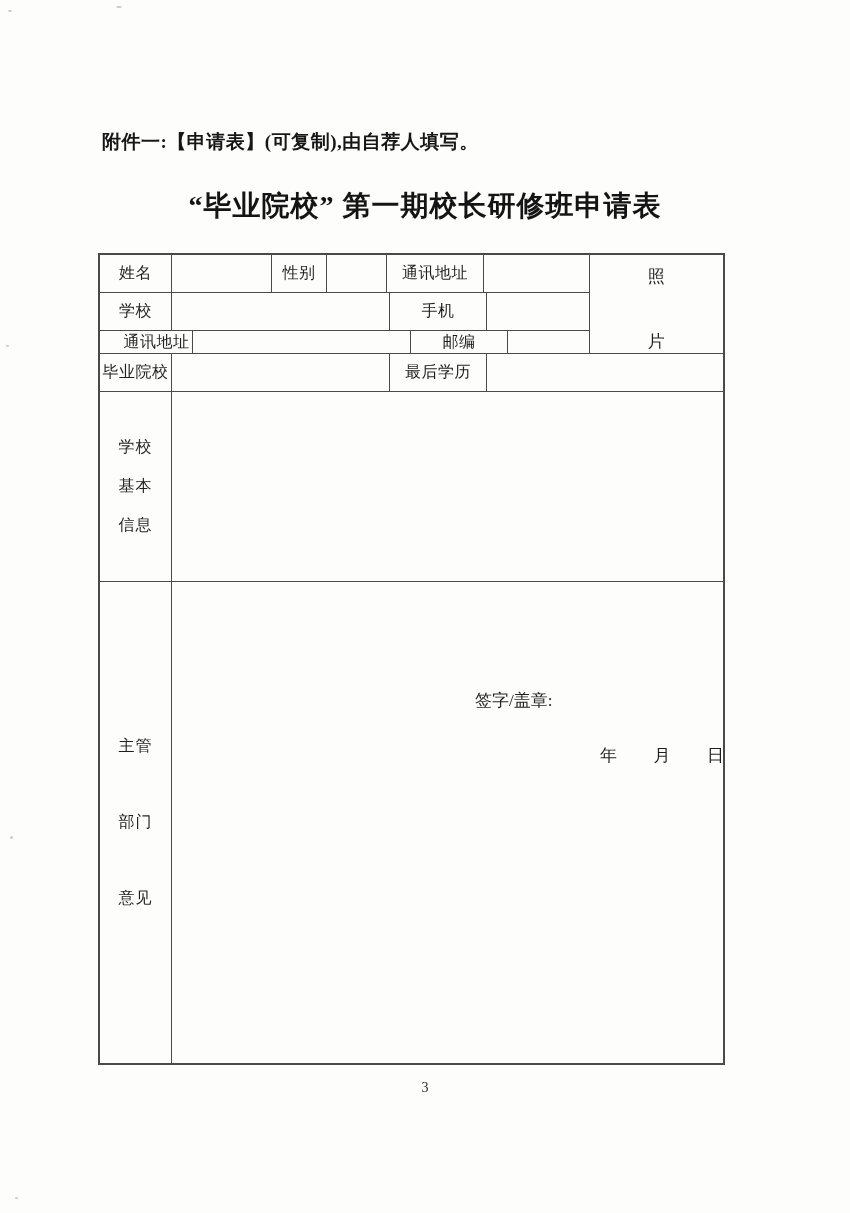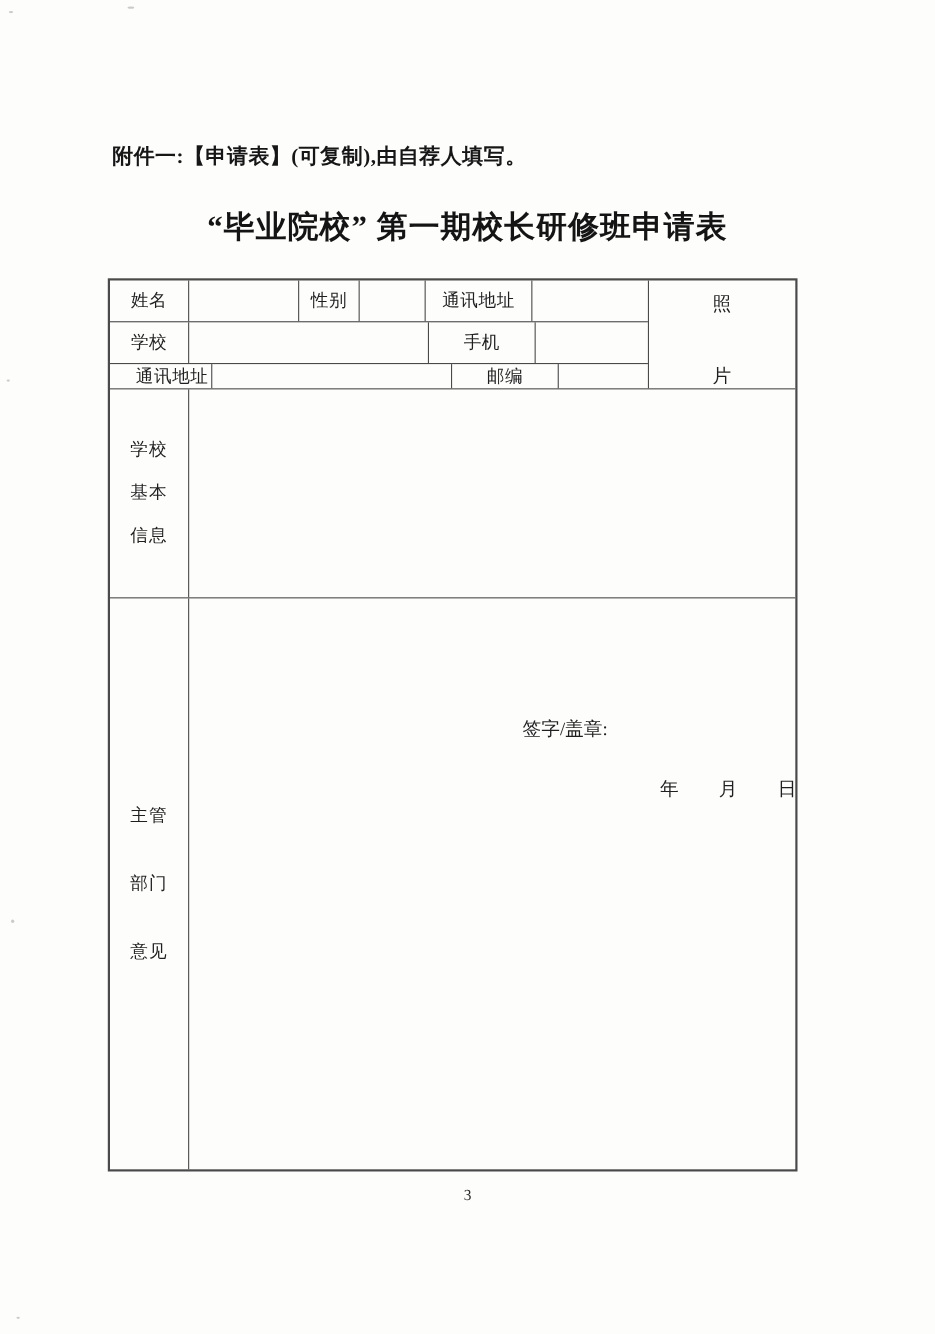--- a/index.html
+++ b/index.html
@@ -47,21 +47,21 @@
   .section { display:flex; border-bottom:1.5px solid #4a4a4a; }
   .h-school { height:190px; }
   .h-reason { height:228px; }
   .h-dept { flex:1; border-bottom:none; }
   .sec-label {
     width:72px; border-right:1.5px solid #4a4a4a;
     display:flex; flex-direction:column; align-items:center;
     justify-content:center; font-size:16px; letter-spacing:1px;
   }
   .gap-sm { gap:18px; }
-  .gap-lg { gap:41px; }
+  .gap-lg { gap:55px; }
   .sec-content { flex:1; position:relative; }
   .sig { position:absolute; left:303px; top:107px; font-size:17px; }
   .date-row {
     position:absolute; left:428px; top:162px; width:124px;
     display:flex; justify-content:space-between; font-size:17px;
   }
   .pagenum {
     position:absolute; left:0; width:100%; top:1080px;
     text-align:center; font-size:14px; color:#2a2a2a;
     font-family:"Liberation Serif","DejaVu Serif",serif;
@@ -111,20 +111,26 @@
         </div>
 
       </div>
 
       <div class="photo-cell">
         <span>照</span>
         <span>片</span>
       </div>
     </div>
 
+    <div class="row5">
+      <div class="cell wA">毕业院校</div>
+      <div class="cell wBCD"></div>
+      <div class="cell wE">最后学历</div>
+      <div class="cell fill last"></div>
+    </div>
 
     <div class="section h-school">
       <div class="sec-label gap-sm">
         <span>学校</span>
         <span>基本</span>
         <span>信息</span>
       </div>
       <div class="sec-content"></div>
     </div>
 

